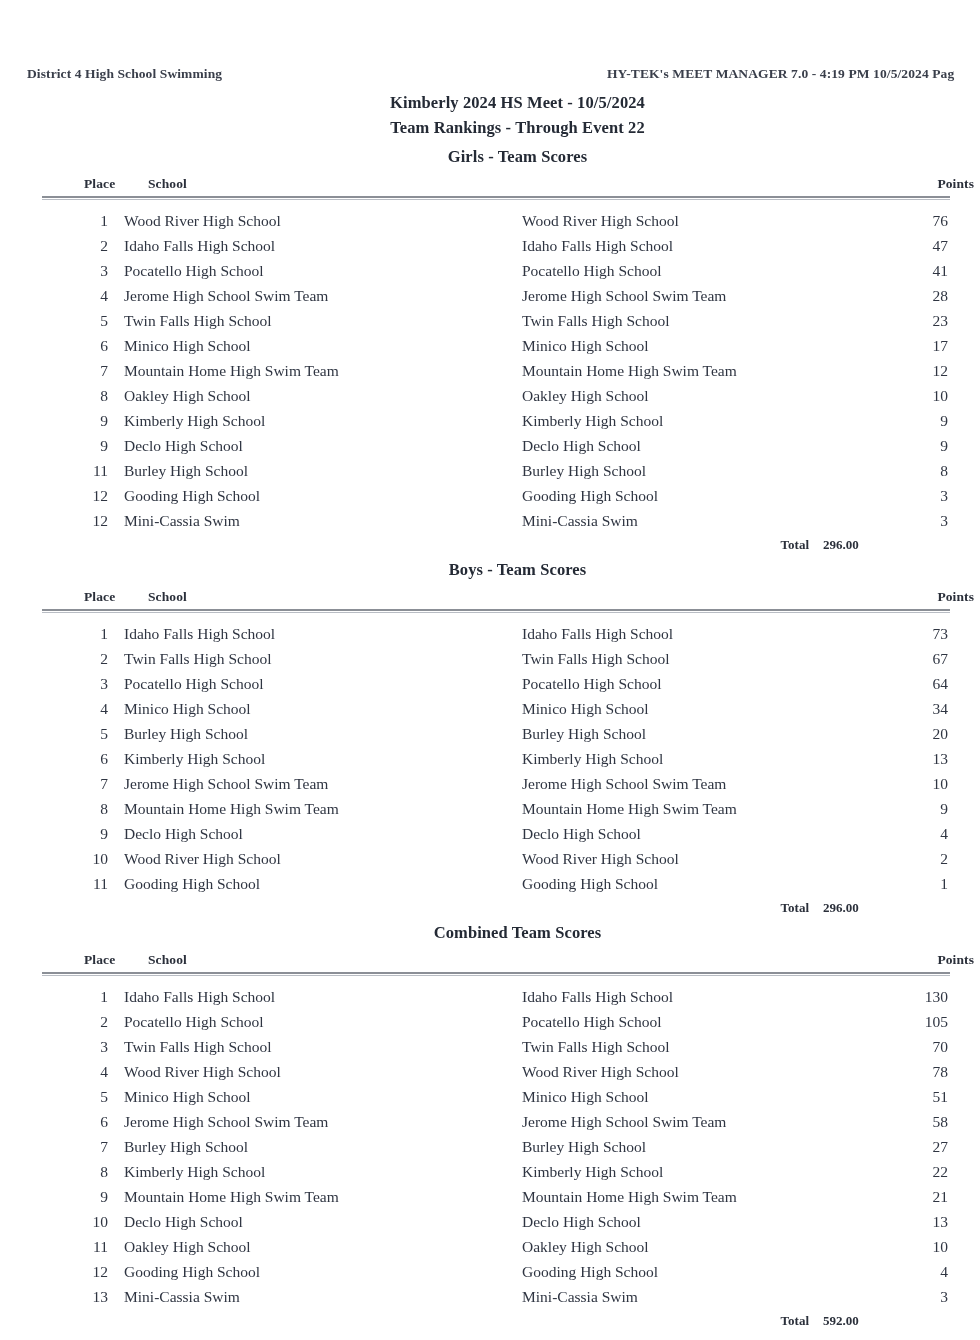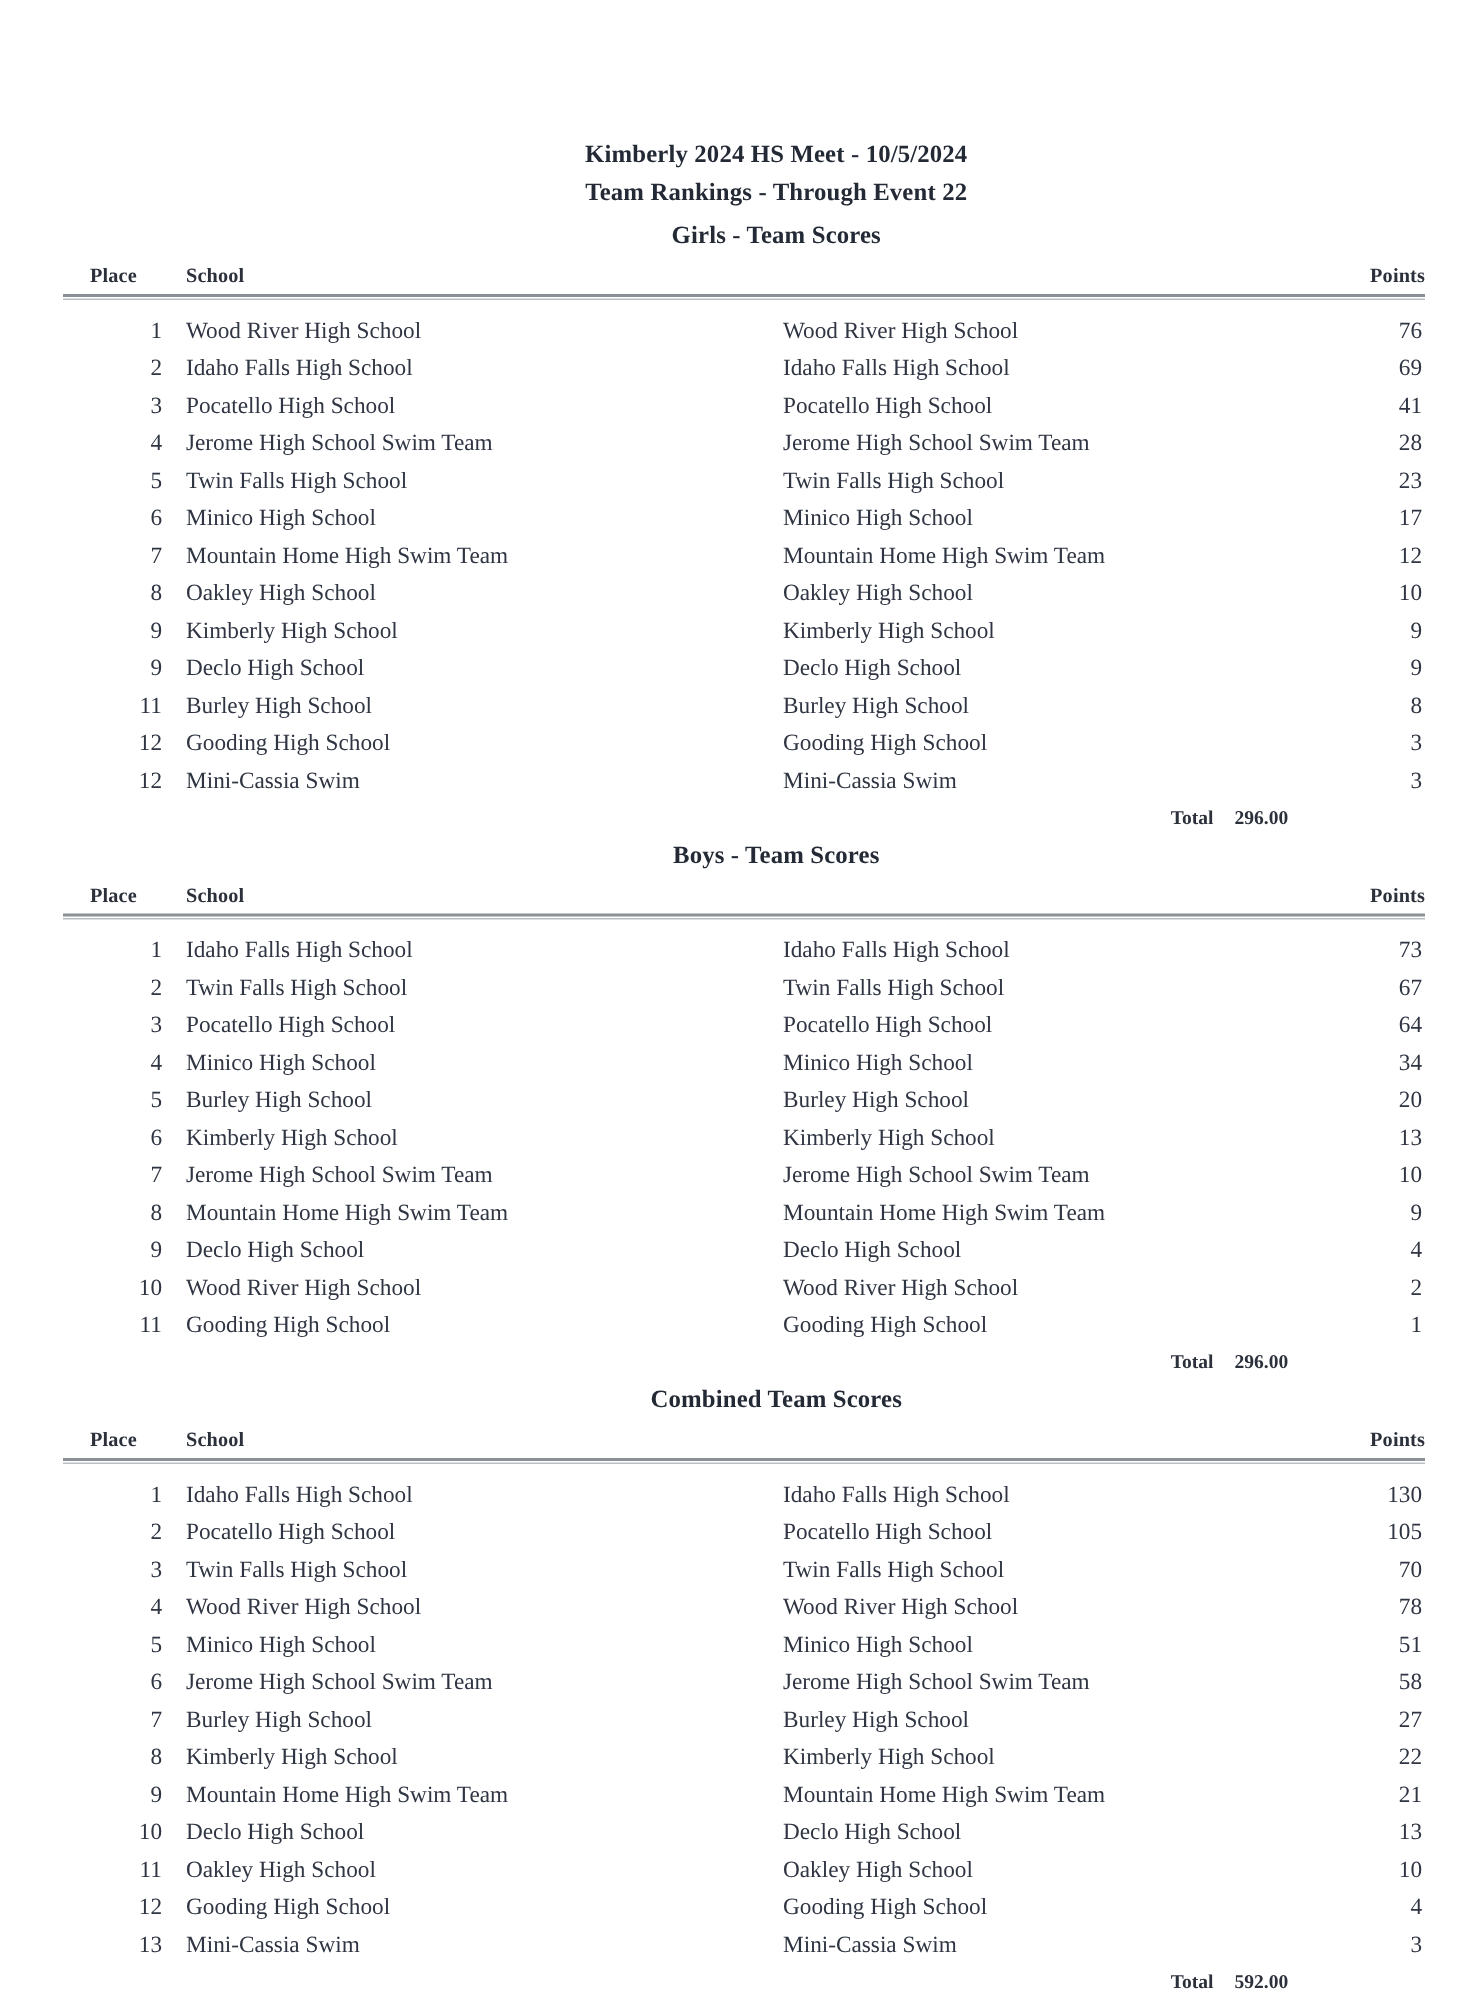--- a/index.html
+++ b/index.html
@@ -86,20 +86,21 @@
 
   .table { position: relative; margin-top: 8px; }
 
   .colhead {
     position: relative;
     height: 20px;
     font-size: 13.5px;
     font-weight: 700;
     color: #2b303b;
     letter-spacing: .1px;
+    margin-left: 24px;
   }
   .ch-place  { position: absolute; left: 60px;  top: 0; width: 48px; text-align: left; }
   .ch-school { position: absolute; left: 124px; top: 0; text-align: left; }
   .ch-points { position: absolute; left: 0;     top: 0; width: 950px; text-align: right; }
 
   .rule {
     position: relative;
     height: 5px;
     margin-left: 42px;
     width: 908px;
@@ -176,20 +177,24 @@
     left: 823px;
     top: 0;
     text-align: left;
   }
 </style>
 </head>
 <body>
 
 <div class="page">
 
+  <div class="runhead">
+    <span class="runhead-left">District 4 High School Swimming</span>
+    <span class="runhead-right">HY-TEK's MEET MANAGER 7.0 - 4:19 PM  10/5/2024  Pag</span>
+  </div>
 
   <div class="titleblock">
     <div class="tline">Kimberly 2024 HS Meet - 10/5/2024</div>
     <div class="tline">Team Rankings - Through Event 22</div>
   </div>
 
   <div class="section" id="section-girls">
       <div class="section-title">Girls - Team Scores</div>
       <div class="table">
         <div class="colhead">
@@ -202,21 +207,21 @@
           <div class="row">
             <span class="cell-place">1</span>
             <span class="cell-school">Wood River High School</span>
             <span class="cell-school2">Wood River High School</span>
             <span class="cell-points">76</span>
           </div>
           <div class="row">
             <span class="cell-place">2</span>
             <span class="cell-school">Idaho Falls High School</span>
             <span class="cell-school2">Idaho Falls High School</span>
-            <span class="cell-points">69</span>
+            <span class="cell-points">47</span>
           </div>
           <div class="row">
             <span class="cell-place">3</span>
             <span class="cell-school">Pocatello High School</span>
             <span class="cell-school2">Pocatello High School</span>
             <span class="cell-points">41</span>
           </div>
           <div class="row">
             <span class="cell-place">4</span>
             <span class="cell-school">Jerome High School Swim Team</span>

